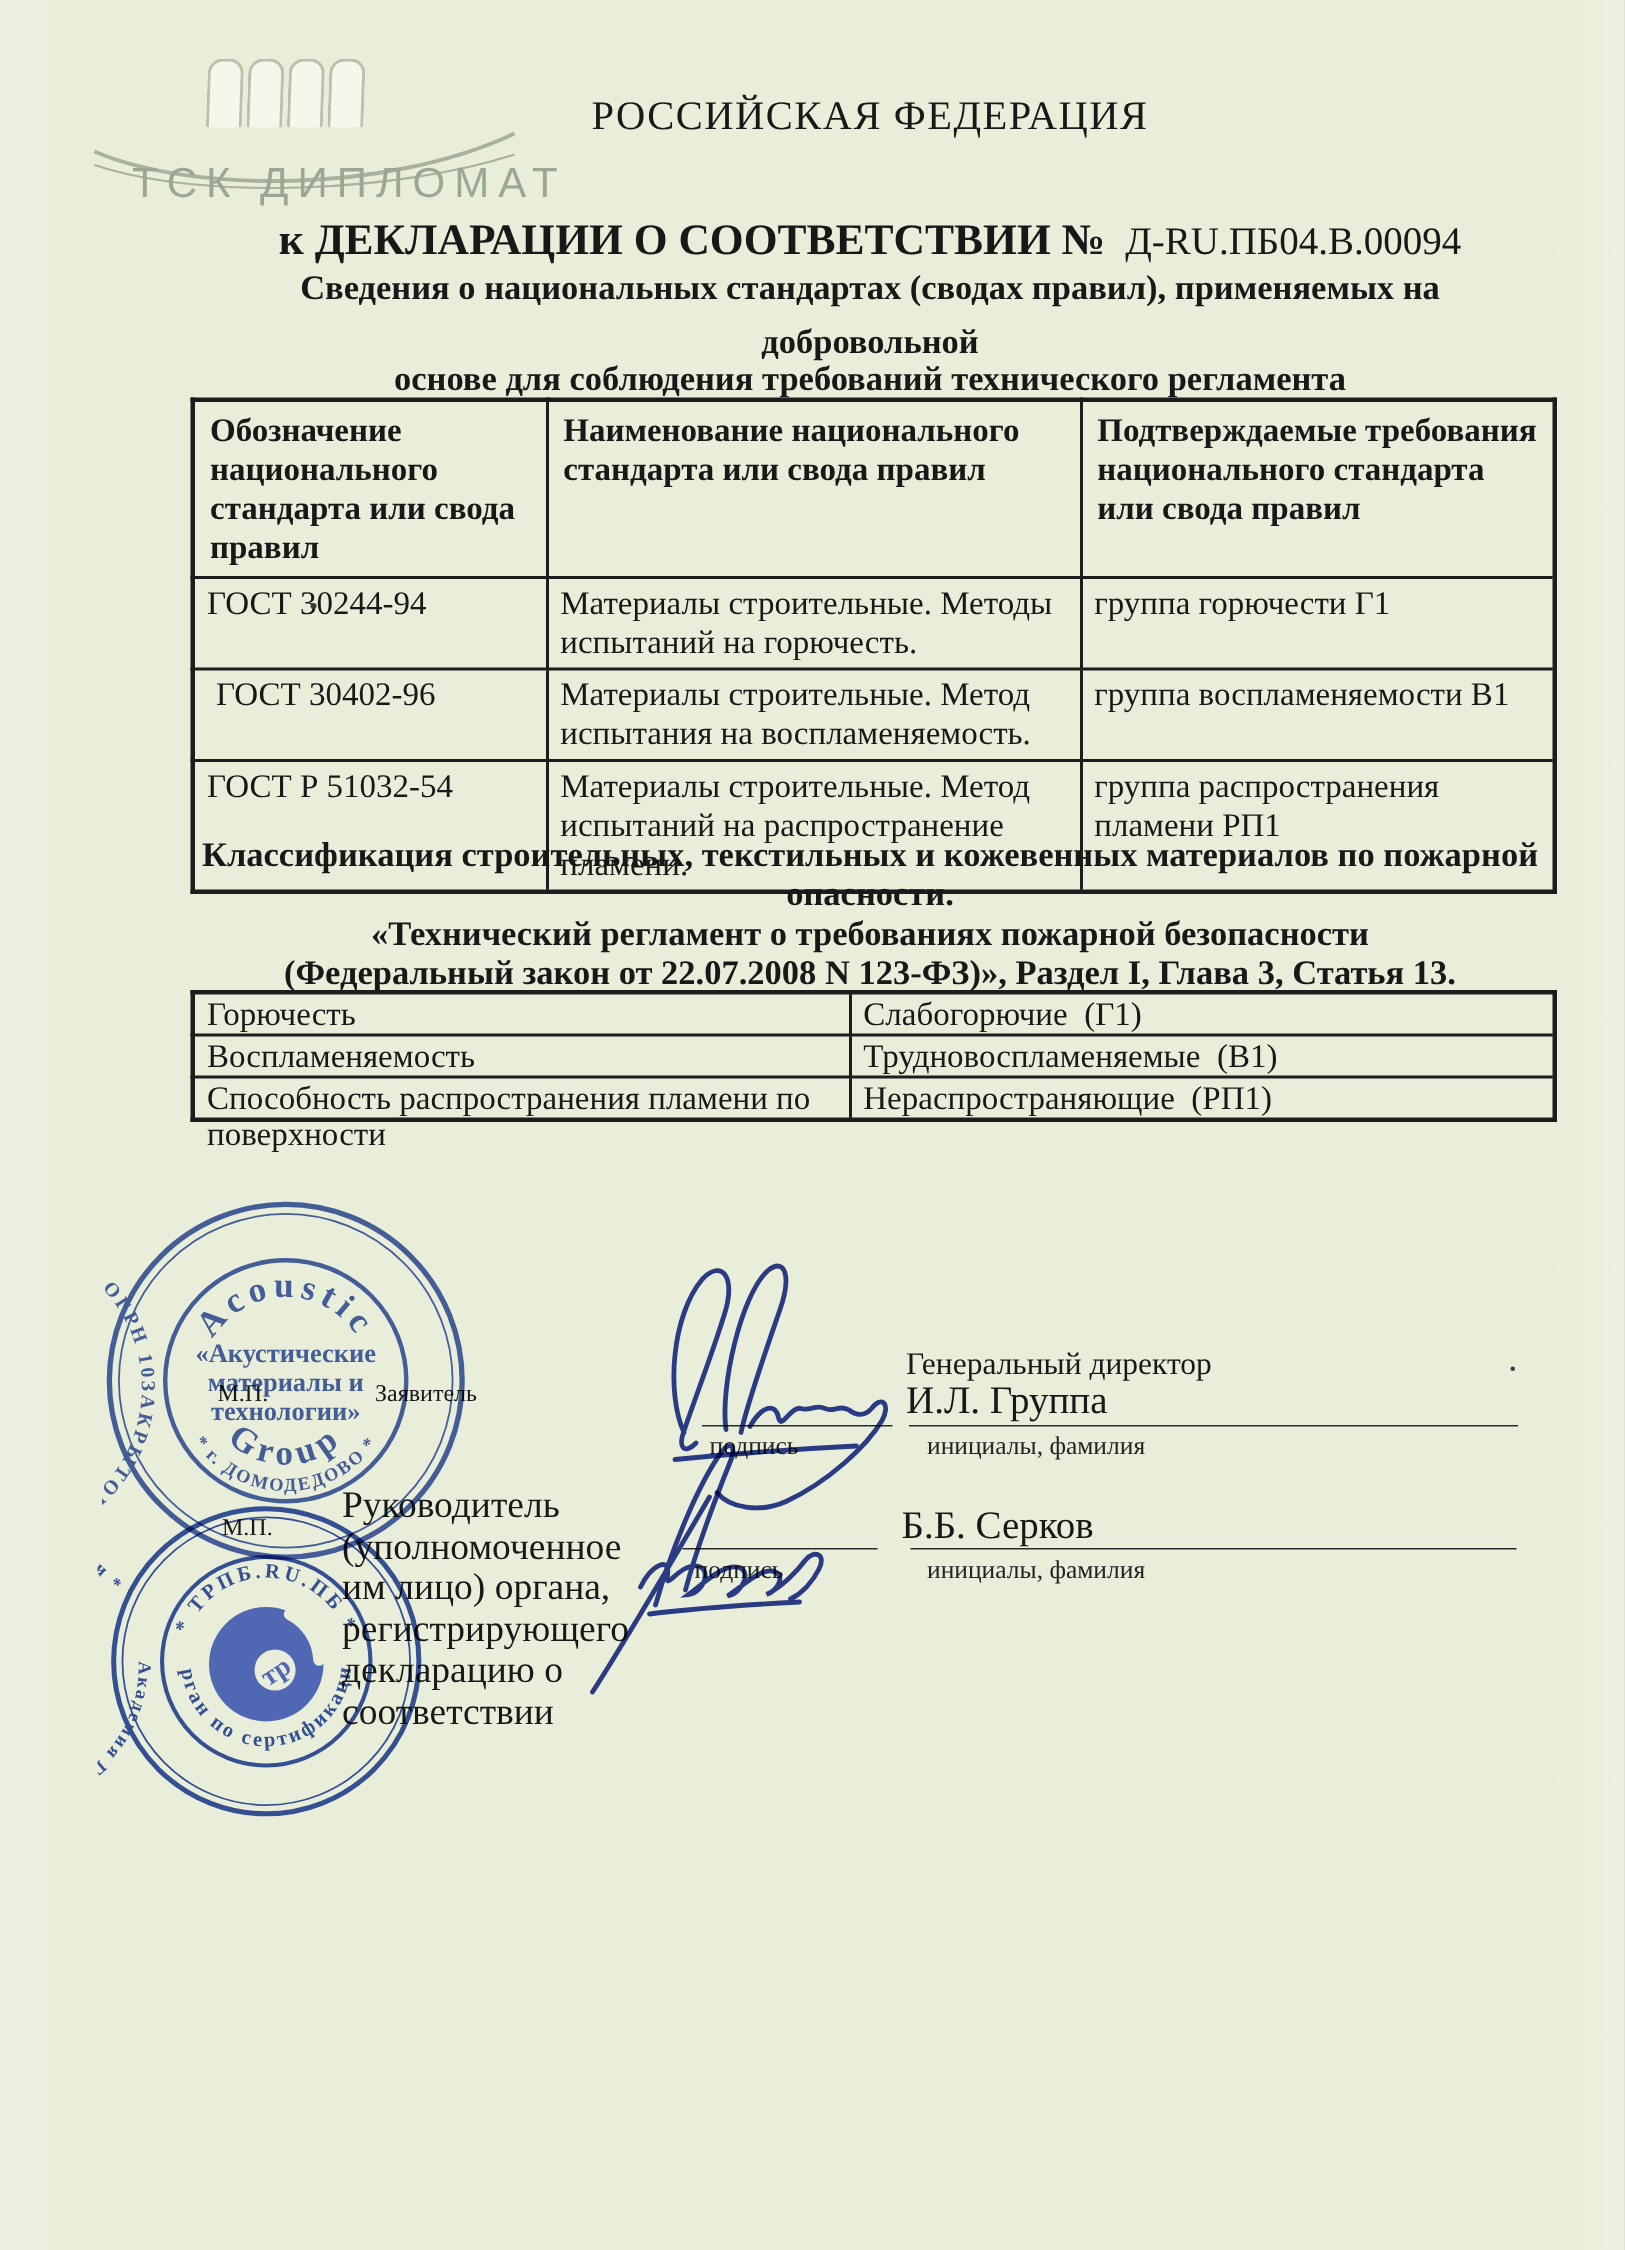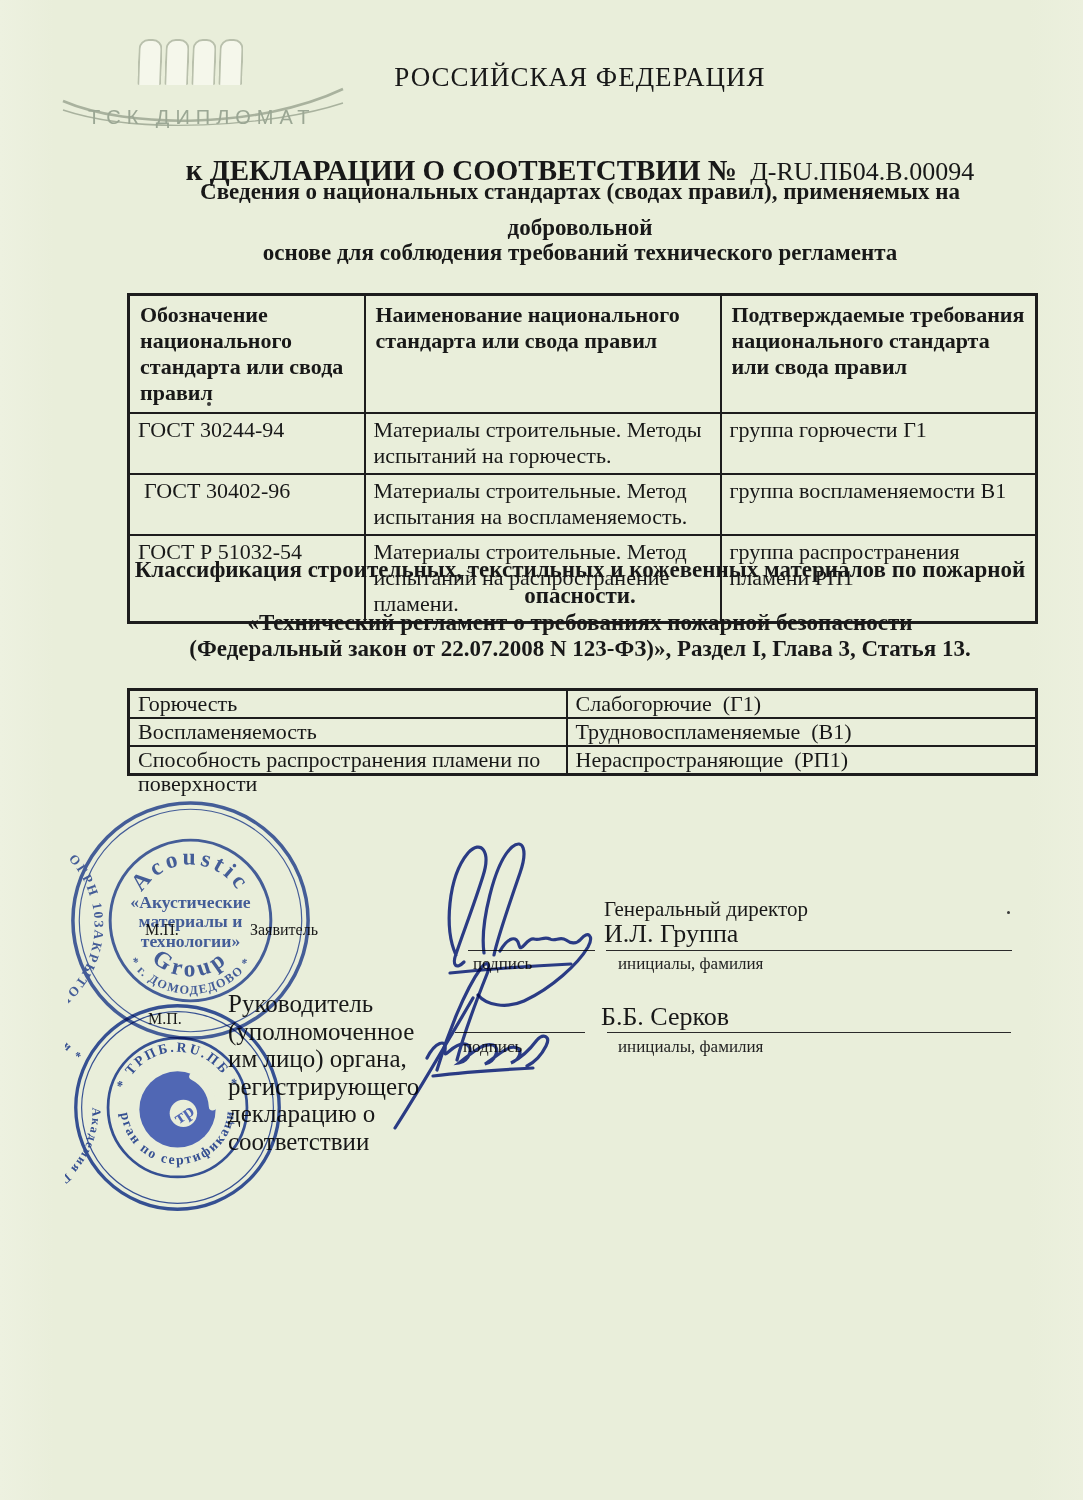--- a/index.html
+++ b/index.html
@@ -7,35 +7,35 @@
     position:relative;width:1083px;height:1500px;margin:0 auto;
     background:linear-gradient(90deg,#edf1e0 0%,#e9eeda 5%,#e9eeda 95%,#ecf0de 100%);
     font-family:"Liberation Serif", serif;color:#181818;overflow:hidden;
   }
   .abs{position:absolute;}
   .ctr{left:80px;width:1000px;text-align:center;}
 
   
   .logo-bar{position:absolute;top:39px;width:20px;height:44px;background:#f5f7eb;
     border:2px solid #b9c0ac;border-bottom:none;border-radius:10px 10px 2px 2px;transform:skewX(-2deg);}
-  .logo-text{top:106px;left:88px;font-family:"Liberation Sans",sans-serif;font-size:20px;
+  .logo-text{top:106px;left:88px;font-family:"Liberation Sans",sans-serif;font-size:28px;
     letter-spacing:6px;color:#9ba794;font-weight:400;}
 
   
   .country{top:62px;font-size:27px;letter-spacing:1px;}
   .appendix{top:100px;font-size:37px;}
   .appendix .small{font-size:25px;}
-  .decl{top:154px;font-size:29px;font-weight:bold;}
+  .decl{top:144px;font-size:29px;font-weight:bold;}
   .decl .num{font-weight:normal;font-size:26px;margin-left:6px;}
   .subtitle{font-size:23px;font-weight:bold;line-height:26px;}
 
   
   table{border-collapse:collapse;table-layout:fixed;font-size:22px;}
   .tbl{position:absolute;}
-  .tbl,.tbl td,.tbl th{border:2px solid #1d1d1d;margin-top:28px;}
+  .tbl,.tbl td,.tbl th{border:2px solid #1d1d1d;}
   .tbl{border-width:3px;}
   .tbl th{font-size:22px;font-weight:bold;text-align:left;vertical-align:top;padding:6px 10px;line-height:26px;}
   .tbl td{vertical-align:top;padding:3px 8px 4px;line-height:26px;}
   .tbl2 th{text-align:center;vertical-align:middle;font-size:23px;}
   .tbl2 td{line-height:24px;padding:1px 8px;}
   .pre{white-space:pre-wrap;}
   .ovf{height:24px;overflow:visible;}
 
   .class-line{font-size:23px;font-weight:bold;line-height:26px;}
 

